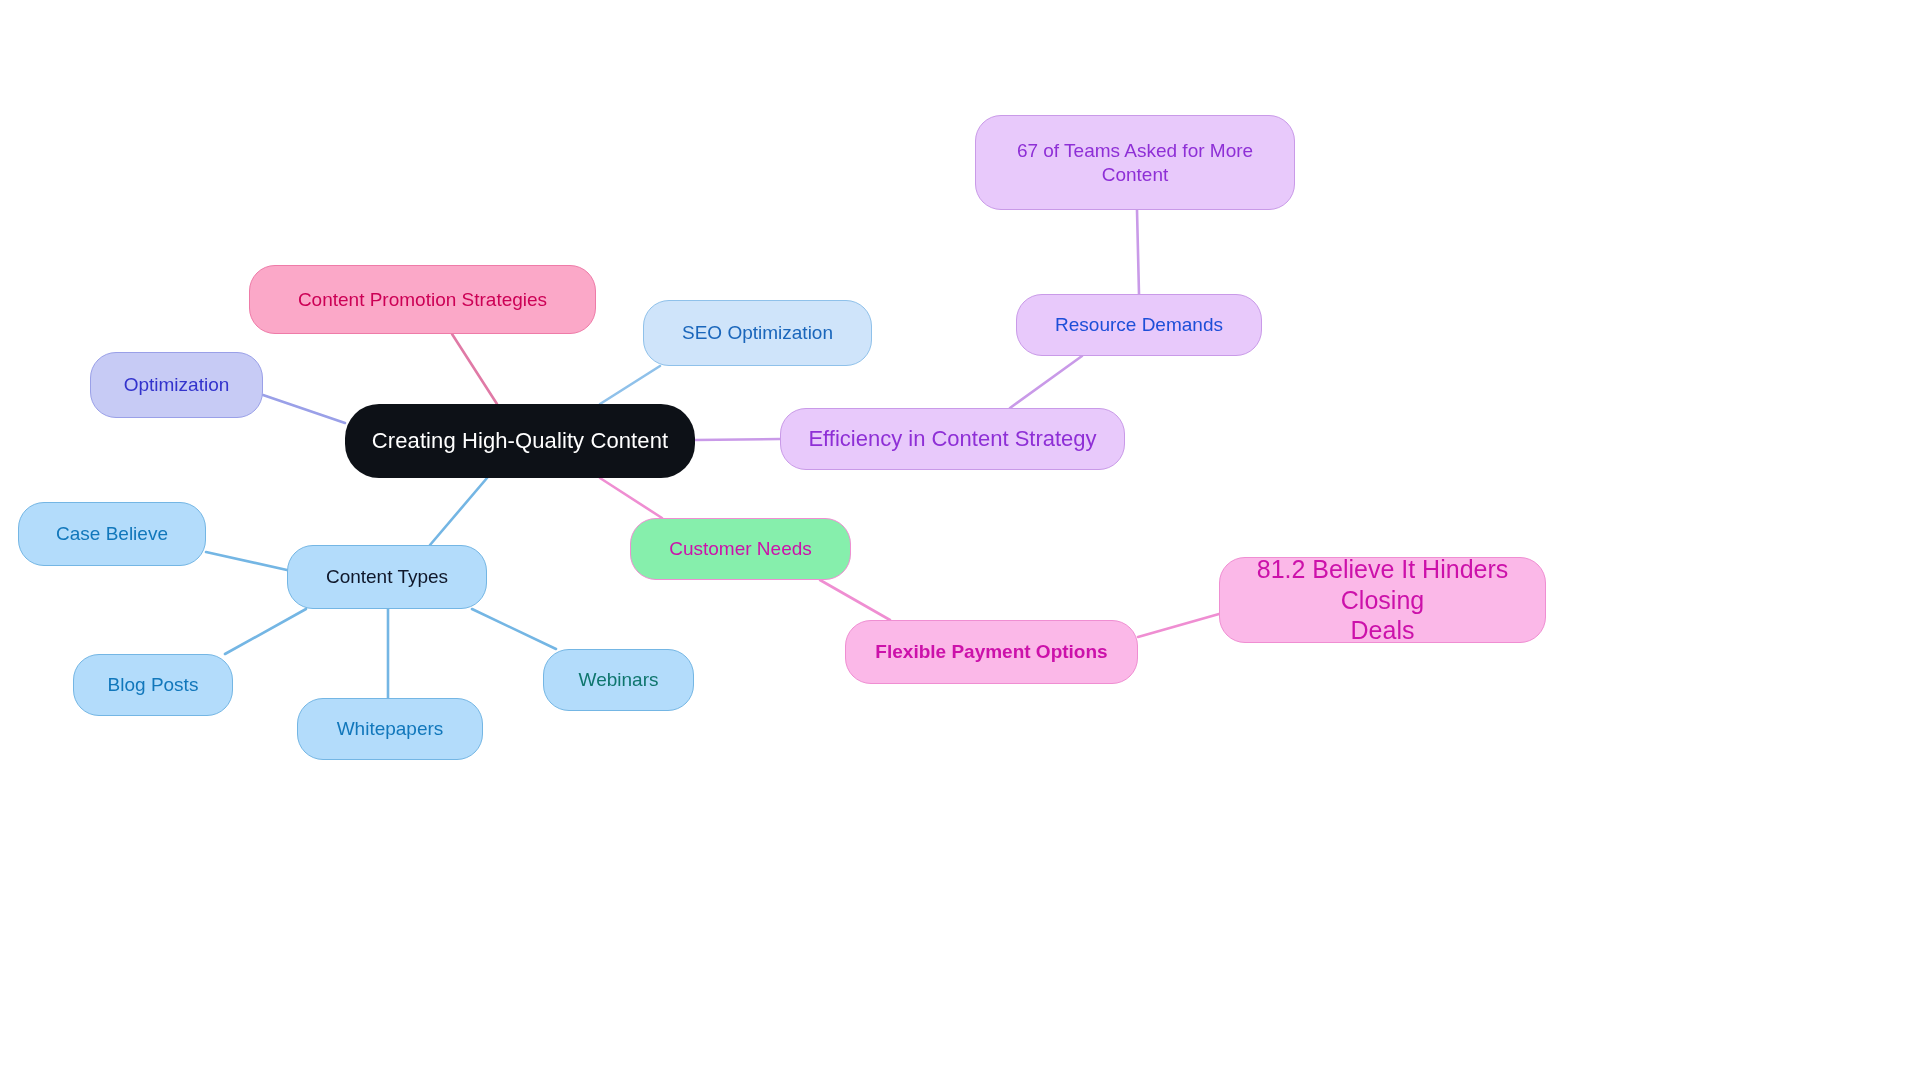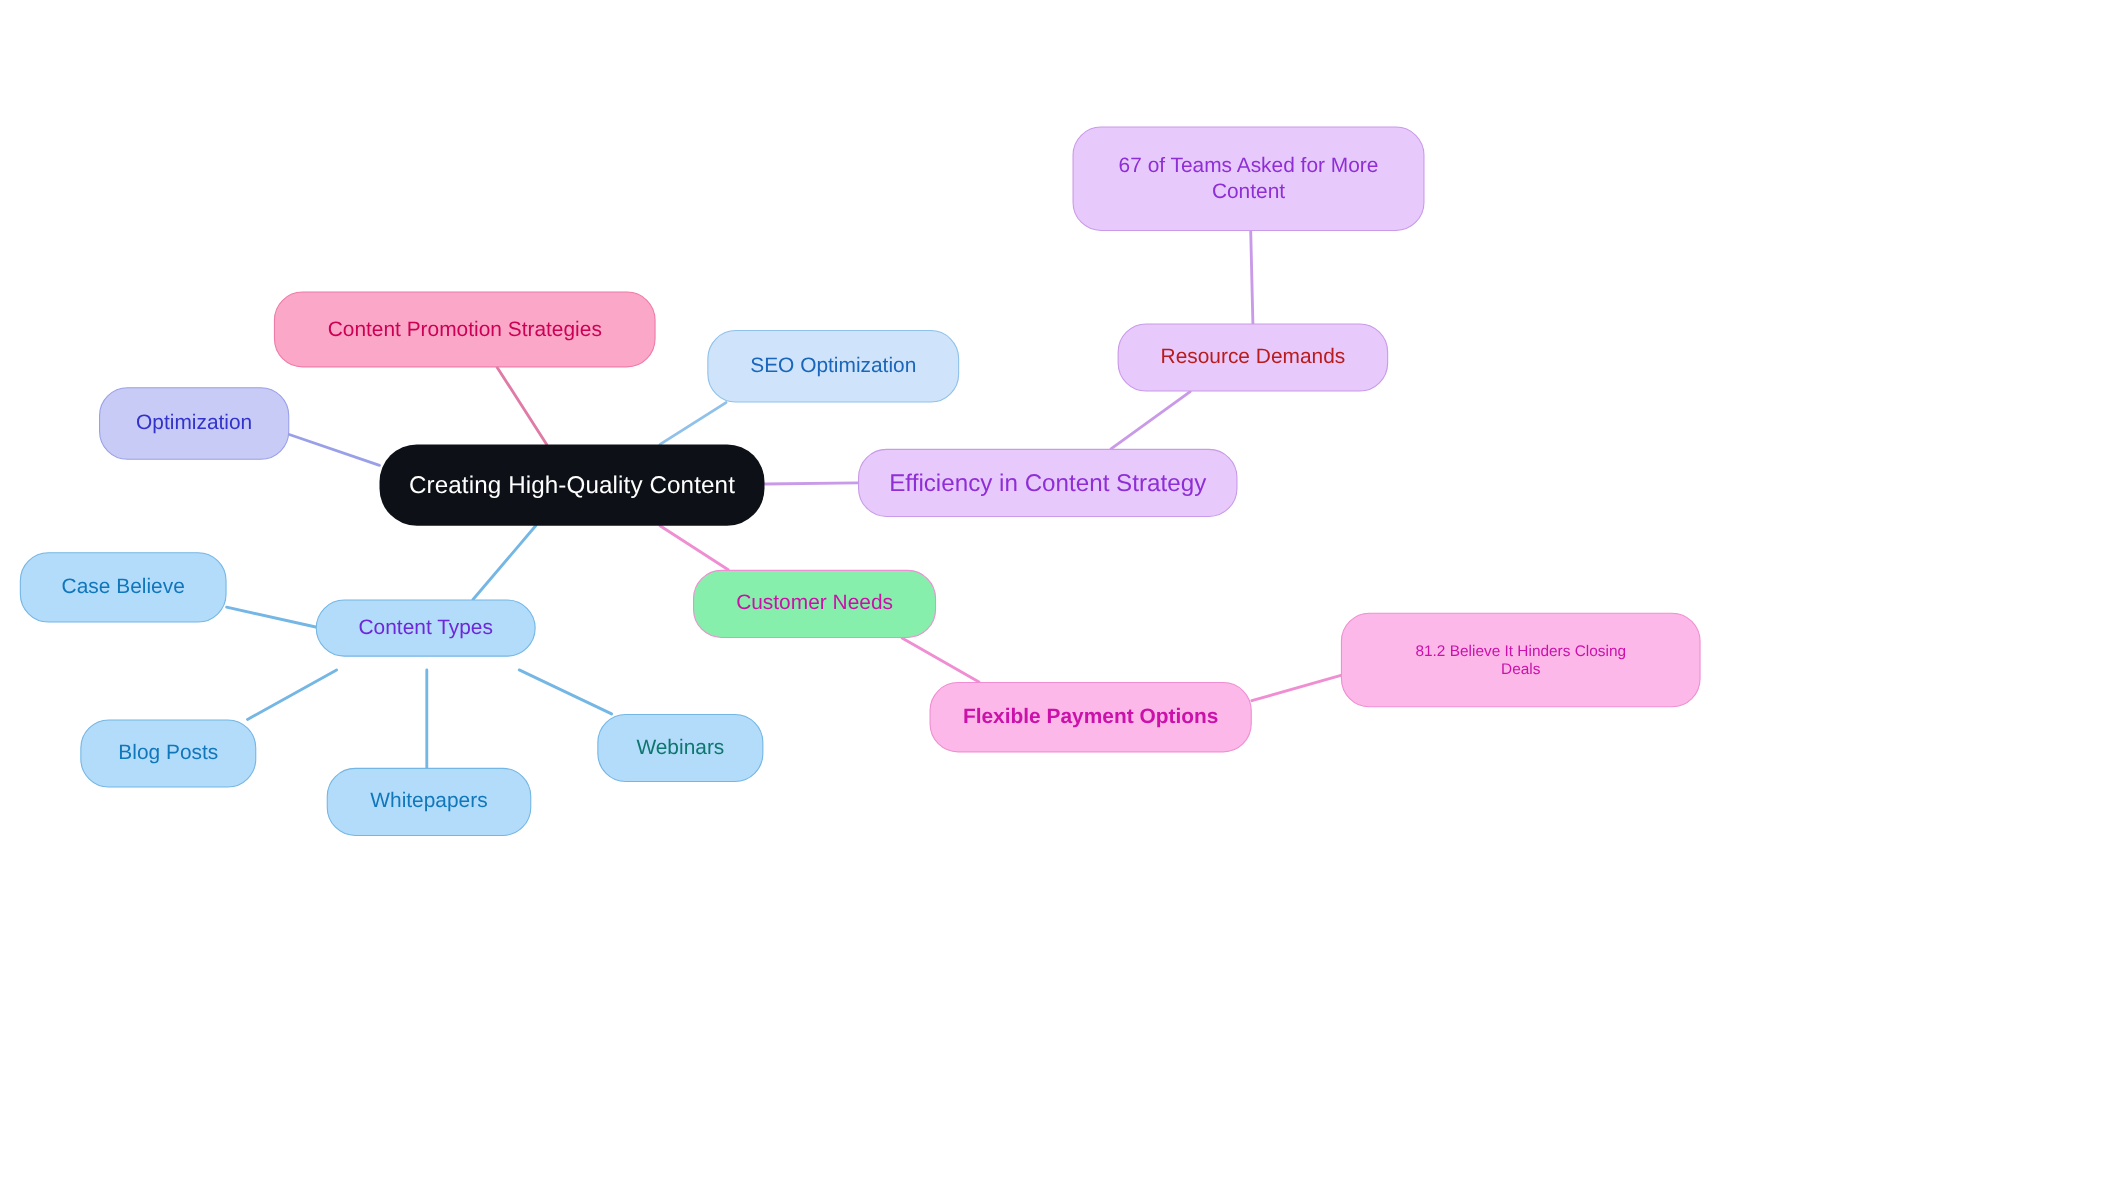--- a/index.html
+++ b/index.html
@@ -69,26 +69,26 @@
       <line x1="306" y1="609" x2="225" y2="654" stroke="#74b6e4" stroke-width="2.6" stroke-linecap="round"></line>
       <line x1="388" y1="609" x2="388" y2="698" stroke="#74b6e4" stroke-width="2.6" stroke-linecap="round"></line>
       <line x1="472" y1="609" x2="556" y2="649" stroke="#74b6e4" stroke-width="2.6" stroke-linecap="round"></line>
     </svg>
   <div id="node-layer">
       <div class="node node-root" style="left: 345px; top: 404px; width: 350px; height: 74px; background: rgb(13, 17, 23); border-color: rgb(13, 17, 23); color: rgb(255, 255, 255); font-size: 22px;"><span class="node-label">Creating High-Quality Content</span></div>
       <div class="node" style="left: 249px; top: 265px; width: 347px; height: 69px; background: rgb(251, 168, 200); border-color: rgb(238, 123, 168); color: rgb(204, 0, 85); font-size: 19px;"><span class="node-label">Content Promotion Strategies</span></div>
       <div class="node" style="left: 90px; top: 352px; width: 173px; height: 66px; background: rgb(199, 203, 245); border-color: rgb(154, 160, 232); color: rgb(51, 51, 204); font-size: 19px;"><span class="node-label">Optimization</span></div>
       <div class="node" style="left: 643px; top: 300px; width: 229px; height: 66px; background: rgb(207, 228, 250); border-color: rgb(143, 193, 234); color: rgb(26, 102, 187); font-size: 19px;"><span class="node-label">SEO Optimization</span></div>
       <div class="node" style="left: 780px; top: 408px; width: 345px; height: 62px; background: rgb(232, 201, 251); border-color: rgb(201, 154, 232); color: rgb(142, 47, 214); font-size: 22px;"><span class="node-label">Efficiency in Content Strategy</span></div>
-      <div class="node" style="left: 1016px; top: 294px; width: 246px; height: 62px; background: rgb(232, 201, 251); border-color: rgb(201, 154, 232); color: #b91c1c; font-size: 19px;"><span class="node-label">Resource Demands</span></div>
+      <div class="node" style="left: 1016px; top: 294px; width: 246px; height: 62px; background: rgb(232, 201, 251); border-color: rgb(201, 154, 232); color: #1d4ed8; font-size: 19px;"><span class="node-label">Resource Demands</span></div>
       <div class="node" style="left: 975px; top: 115px; width: 320px; height: 95px; background: rgb(232, 201, 251); border-color: rgb(201, 154, 232); color: rgb(142, 47, 214); font-size: 19px;"><span class="node-label">67 of Teams Asked for More
 Content</span></div>
       <div class="node" style="left: 630px; top: 518px; width: 221px; height: 62px; background: #86efac; border-color: rgb(239, 142, 210); color: rgb(204, 17, 170); font-size: 19px;"><span class="node-label">Customer Needs</span></div>
       <div class="node" style="left: 845px; top: 620px; width: 293px; height: 64px; background: rgb(251, 184, 232); border-color: rgb(239, 142, 210); color: rgb(204, 17, 170); font-size: 19px; font-weight: bold;"><span class="node-label">Flexible Payment Options</span></div>
-      <div class="node" style="left: 1219px; top: 557px; width: 327px; height: 86px; background: rgb(251, 184, 232); border-color: rgb(239, 142, 210); color: rgb(204, 17, 170); font-size: 14px;"><span class="node-label">81.2 Believe It Hinders Closing
+      <div class="node" style="left: 1219px; top: 557px; width: 327px; height: 86px; background: rgb(251, 184, 232); border-color: rgb(239, 142, 210); color: rgb(204, 17, 170); font-size: 25px;"><span class="node-label">81.2 Believe It Hinders Closing
 Deals</span></div>
-      <div class="node" style="left: 287px; top: 545px; width: 200px; height: 52px; background: rgb(179, 220, 251); border-color: rgb(116, 182, 228); color: #6d28d9; font-size: 19px;"><span class="node-label">Content Types</span></div>
+      <div class="node" style="left: 287px; top: 545px; width: 200px; height: 64px; background: rgb(179, 220, 251); border-color: rgb(116, 182, 228); color: #0f172a; font-size: 19px;"><span class="node-label">Content Types</span></div>
       <div class="node" style="left: 18px; top: 502px; width: 188px; height: 64px; background: rgb(179, 220, 251); border-color: rgb(116, 182, 228); color: rgb(17, 119, 187); font-size: 19px;"><span class="node-label">Case Believe</span></div>
       <div class="node" style="left: 73px; top: 654px; width: 160px; height: 62px; background: rgb(179, 220, 251); border-color: rgb(116, 182, 228); color: rgb(17, 119, 187); font-size: 19px;"><span class="node-label">Blog Posts</span></div>
       <div class="node" style="left: 297px; top: 698px; width: 186px; height: 62px; background: rgb(179, 220, 251); border-color: rgb(116, 182, 228); color: rgb(17, 119, 187); font-size: 19px;"><span class="node-label">Whitepapers</span></div>
       <div class="node" style="left: 543px; top: 649px; width: 151px; height: 62px; background: rgb(179, 220, 251); border-color: rgb(116, 182, 228); color: #0f766e; font-size: 19px;"><span class="node-label">Webinars</span></div>
     </div>
 </div>
 
 </body></html>

